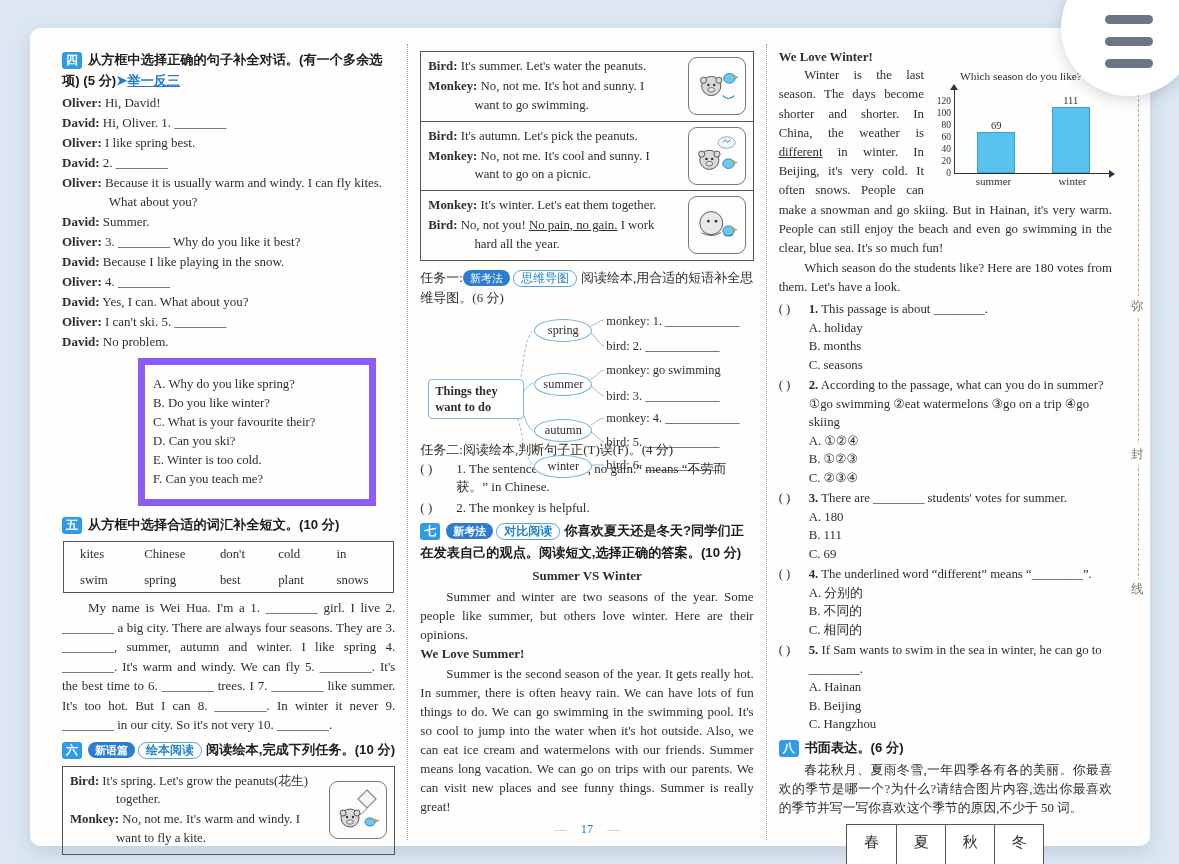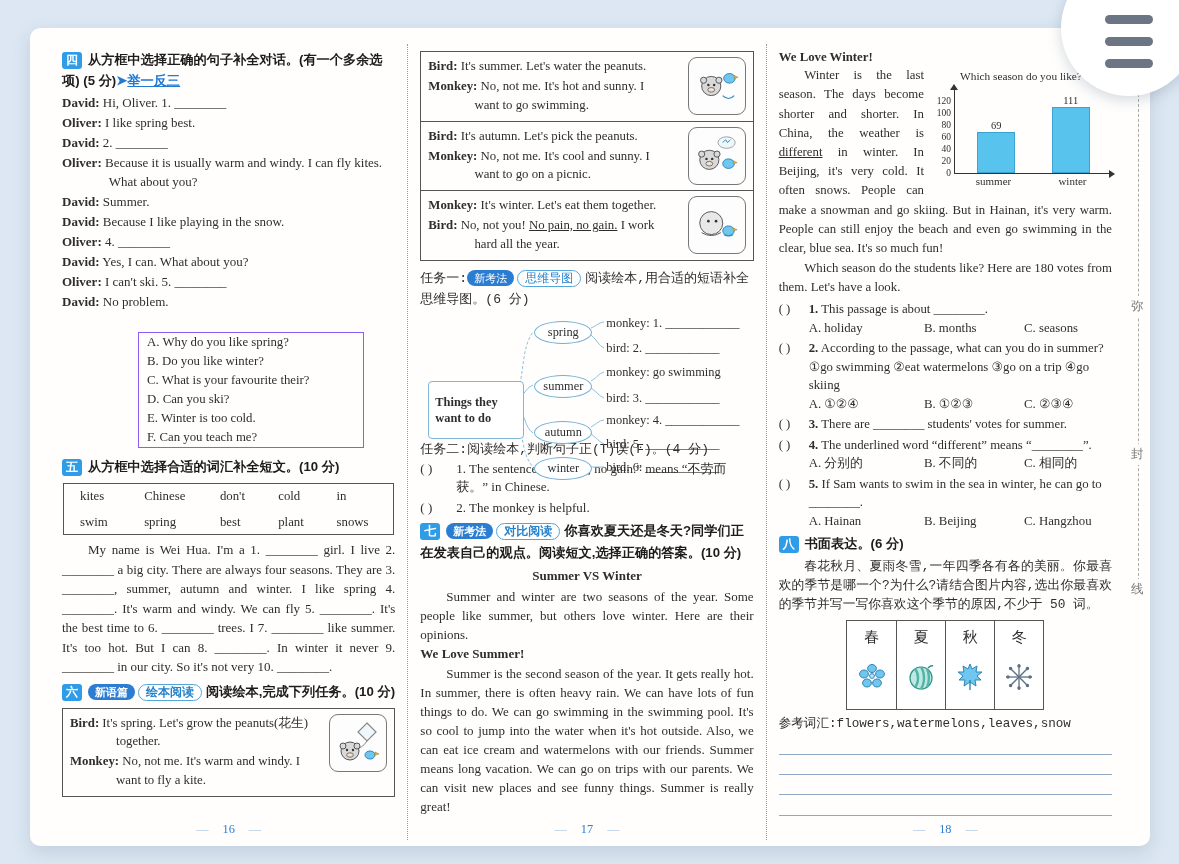--- a/index.html
+++ b/index.html
@@ -4,60 +4,60 @@
 <style>
   html,body{margin:0;padding:0;}
   body{width:1179px;height:864px;background:#dce7f3;position:relative;overflow:hidden;
        font-family:"Liberation Serif",serif;color:#2e2e2e;}
   .paper{position:absolute;left:30px;top:28px;width:1120px;height:818px;background:#fffefd;
          border-radius:10px;box-shadow:0 6px 18px rgba(90,110,140,.20);
          display:flex;box-sizing:border-box;padding:16px 26px 6px 20px;}
   .col{flex:1;padding:4px 12px 0 12px;font-size:13px;line-height:1.42;position:relative;
        display:flex;flex-direction:column;min-width:0;}
   .col+.col{border-left:1px dotted #9a9a9a;}
-  .cn{font-family:Liberation Mono, monospace;}
+  .cn{font-family:Liberation Serif, serif;}
   .sec-head{font-family:"Liberation Sans",sans-serif;font-weight:700;font-size:13.2px;
             color:#1c1c1c;line-height:1.6;margin:1px 0 3px;}
   .badge-num{display:inline-block;background:#2f9ce8;color:#fff;border-radius:3px;
              padding:0 4px;font-size:12px;line-height:17px;margin-right:6px;}
   .tag-filled{display:inline-block;background:#2b7dd2;color:#fff;border-radius:9px;
               padding:0 7px;font-size:11px;line-height:16px;margin-right:3px;}
   .tag-outline{display:inline-block;border:1px solid #54a6da;color:#2382cc;border-radius:9px;
                padding:0 7px;font-size:12px;line-height:15px;margin-right:4px;background:#fff;}
   .blue-link{color:#1f7ad4;text-decoration:underline;}
   .arrow{color:#1f7ad4;}
   .u{text-decoration:underline;}
   .b{font-weight:700;}
   .ind{text-indent:2em;}
   .just{text-align:justify;}
   .dlg-line{line-height:18.5px;padding-left:3.6em;text-indent:-3.6em;margin:0 0 1.5px;}
   .speaker{font-weight:700;}
-  .options-box{border:1px solid #8b5cf6;width:208px;margin:19px 0 7px 76px;
-               padding:0 8px;line-height:19px;font-size:12.8px;}
+  .options-box{border:7px solid #8b5cf6;width:208px;margin:5px 0 7px 76px;
+               padding:10px 8px;line-height:19px;font-size:12.8px;}
   .word-box{border:1px solid #555;margin:3px 1px 5px;padding:3px 16px;display:grid;
             grid-template-columns:1.1fr 1.3fr 1fr 1fr .7fr;row-gap:8px;font-size:12.8px;}
   .panel-box{border:1px solid #555;margin:3px 0 5px;}
-  .panel{display:flex;gap:19px;padding:5px 7px;}
+  .panel{display:flex;align-items:center;gap:19px;padding:5px 7px;}
   .panel+.panel{border-top:1px solid #555;}
   .panel-text{flex:1;font-size:12.8px;}
   .pic{width:56px;height:56px;border:1px solid #777;border-radius:9px;flex:0 0 auto;
        background:#fdfdfd;display:flex;align-items:center;justify-content:center;}
   .mindmap{position:relative;height:170px;margin:3px 0 4px;font-size:12.4px;}
   .mm-root{position:absolute;left:8px;top:66px;width:82px;border:1px solid #7fb8d8;
-           border-radius:4px;padding:12px 6px;font-weight:700;line-height:1.3;background:#fff;}
+           border-radius:4px;padding:3px 6px;font-weight:700;line-height:1.3;background:#fff;}
   .mm-ellipse{position:absolute;left:114px;width:56px;height:21px;border:1px solid #6fb0d8;
               border-radius:50%;text-align:center;line-height:21px;background:#fff;}
   .mm-item{position:absolute;left:186px;white-space:nowrap;}
   svg.mm-lines{position:absolute;left:0;top:0;}
   .tf-row{display:flex;line-height:18.5px;margin-bottom:2px;}
   .tf-paren{flex:0 0 36px;}
   .q-row{display:flex;line-height:18.5px;margin-top:2px;}
   .q-paren{flex:0 0 30px;}
   .q-stem{flex:1;}
-  .opt-row{display:flex;margin-left:30px;line-height:18.5px;}
+  .opt-row{display:flex;margin-left:30px;line-height:18.5px;flex-direction:column;}
   .opt-row span:nth-child(1){width:38%;}
   .opt-row span:nth-child(2){width:33%;}
   .opt-row span:nth-child(3){width:29%;}
   .chart{float:right;width:182px;margin:2px 0 2px 6px;}
   .chart-title{text-align:center;font-size:11.3px;margin-bottom:3px;}
   .chart-body{display:flex;align-items:flex-end;}
   .yticks{position:relative;width:24px;height:86px;font-size:9.5px;}
   .yticks span{position:absolute;right:3px;line-height:9px;}
   .plot{position:relative;flex:1;height:86px;border-left:1.3px solid #333;
         border-bottom:1.3px solid #333;display:flex;align-items:flex-end;
@@ -95,25 +95,27 @@
 
 <div class="paper">
 
   <div class="col">
     <div class="sec-head">
       <span class="badge-num">四</span><span>从方框中选择正确的句子补全对话。(有一个多余选项)</span>
       <span>(5 分)</span><span class="arrow">➤</span><span class="blue-link">举一反三</span>
     </div>
 
     <div>
+      <div class="dlg-line"><span class="speaker">Oliver:</span> <span>Hi, David!</span></div>
       <div class="dlg-line"><span class="speaker">David:</span> <span>Hi, Oliver. 1. ________</span></div>
       <div class="dlg-line"><span class="speaker">Oliver:</span> <span>I like spring best.</span></div>
       <div class="dlg-line"><span class="speaker">David:</span> <span>2. ________</span></div>
       <div class="dlg-line"><span class="speaker">Oliver:</span> <span>Because it is usually warm and windy. I can fly kites. What about you?</span></div>
       <div class="dlg-line"><span class="speaker">David:</span> <span>Summer.</span></div>
+      <div class="dlg-line"><span class="speaker">Oliver:</span> <span>3. ________  Why do you like it best?</span></div>
       <div class="dlg-line"><span class="speaker">David:</span> <span>Because I like playing in the snow.</span></div>
       <div class="dlg-line"><span class="speaker">Oliver:</span> <span>4. ________</span></div>
       <div class="dlg-line"><span class="speaker">David:</span> <span>Yes, I can. What about you?</span></div>
       <div class="dlg-line"><span class="speaker">Oliver:</span> <span>I can't ski. 5. ________</span></div>
       <div class="dlg-line"><span class="speaker">David:</span> <span>No problem.</span></div>
     </div>
 
     <div class="options-box">
       <div>A. Why do you like spring?</div>
       <div>B. Do you like winter?</div>
@@ -353,20 +355,25 @@
       <div class="opt-row">
         <span>A. ①②④</span>
         <span>B. ①②③</span>
         <span>C. ②③④</span>
       </div>
 
       <div class="q-row">
         <span class="q-paren">(      )</span>
         <span class="q-stem"><span class="b">3.</span> <span>There are ________ students' votes for summer.</span></span>
       </div>
+      <div class="opt-row">
+        <span>A. 180</span>
+        <span>B. 111</span>
+        <span>C. 69</span>
+      </div>
 
       <div class="q-row">
         <span class="q-paren">(      )</span>
         <span class="q-stem"><span class="b">4.</span> <span>The underlined word “different” means “________”.</span></span>
       </div>
       <div class="opt-row">
         <span>A. 分别的</span>
         <span>B. 不同的</span>
         <span>C. 相同的</span>
       </div>

